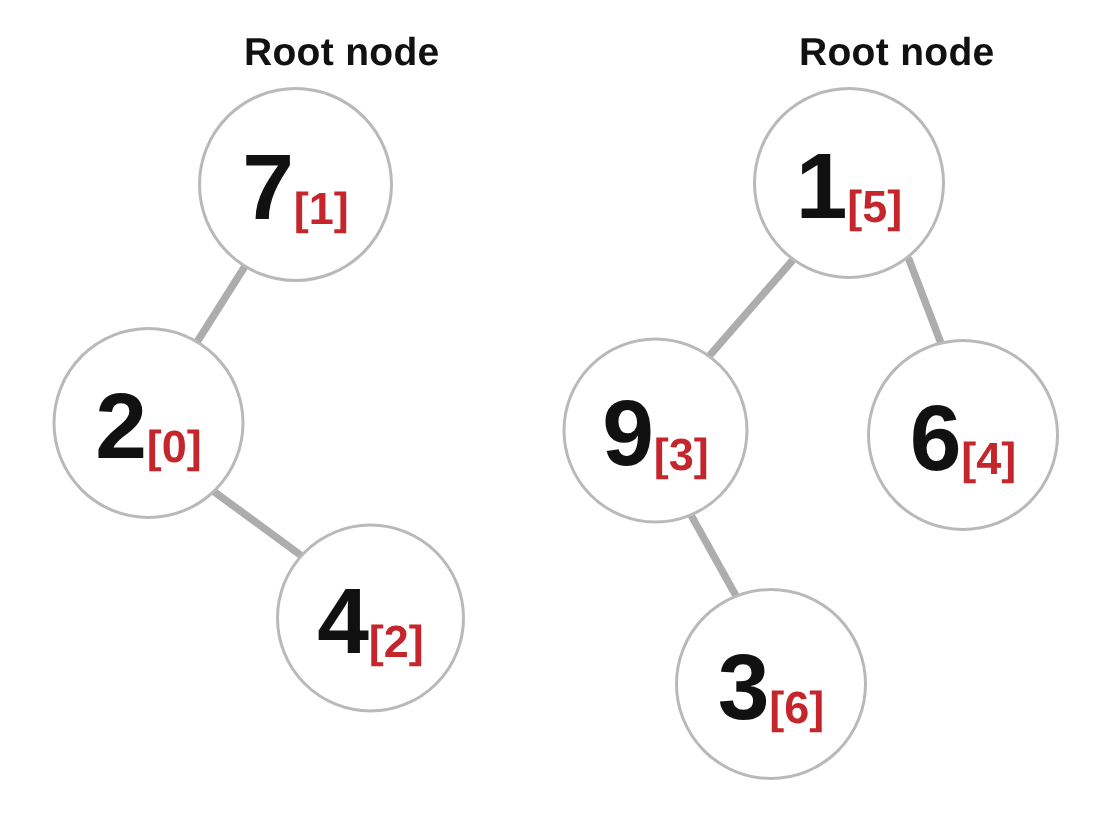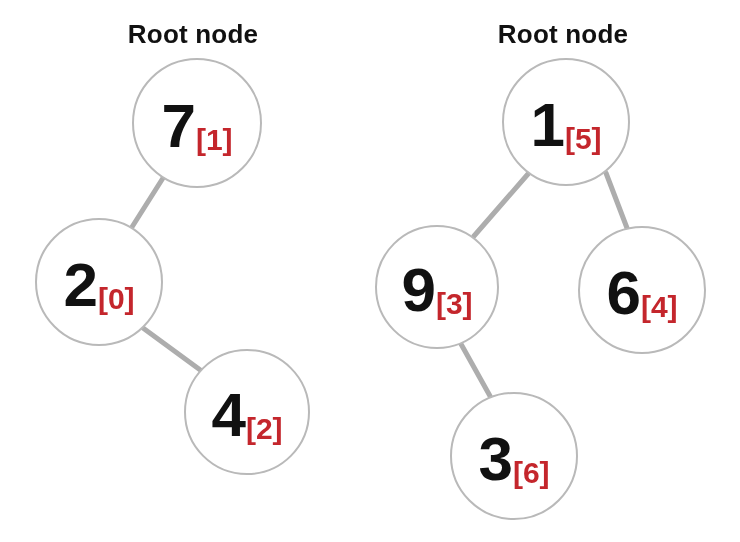--- a/index.html
+++ b/index.html
@@ -29,21 +29,21 @@
     height: 542px;
   }
   .tree-label {
     position: absolute;
     font-family: "Liberation Sans", sans-serif;
     font-weight: bold;
     font-size: 26px;
     letter-spacing: 0.2px;
     color: #111111;
     white-space: nowrap;
-    text-align: center;
+    text-align: right;
     line-height: 26px;
   }
   .node {
     position: absolute;
     border-radius: 50%;
     background: #ffffff;
     border: 2px solid #b9b9b9;
     box-sizing: border-box;
     display: flex;
     align-items: center;

